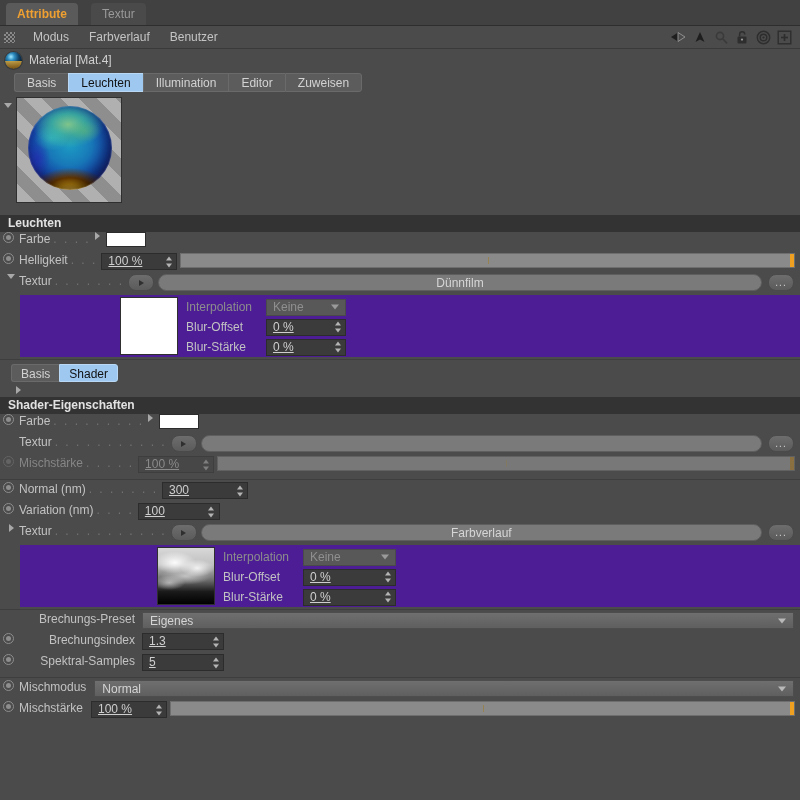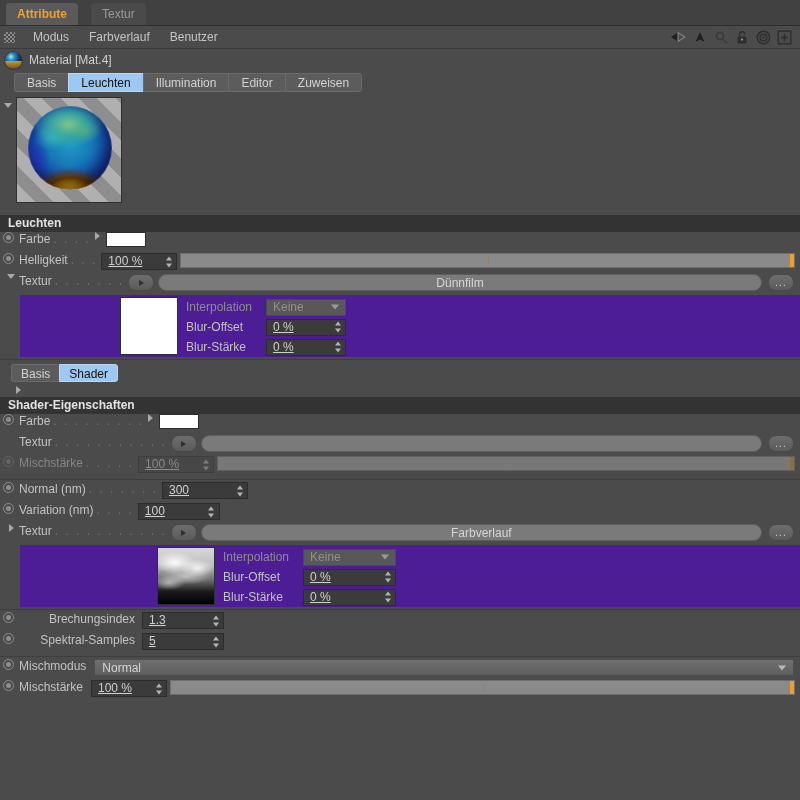--- a/index.html
+++ b/index.html
@@ -788,20 +788,28 @@
               <i class="up"></i>
               <i class="dn"></i>
             </span>
         </div>
       </div>
     </div>
   </div>
 
   <div class="divider"></div>
 
+  <div class="row">
+    <div class="radio ph"></div>
+    <div class="lbl" style="width:116px;text-align:right">Brechungs-Preset</div>
+    <div class="ddwide" style="margin-left:7px">
+      <span>Eigenes</span>
+      <span class="caret"></span>
+    </div>
+  </div>
 
   <div class="row">
     <div class="radio"></div>
     <div class="lbl" style="width:116px;text-align:right">Brechungsindex</div>
     <div class="numfield" style="width:82px;margin-left:7px">
       <span class="val">1.3</span>
       <span class="spin">
           <i class="up"></i>
           <i class="dn"></i>
         </span>

